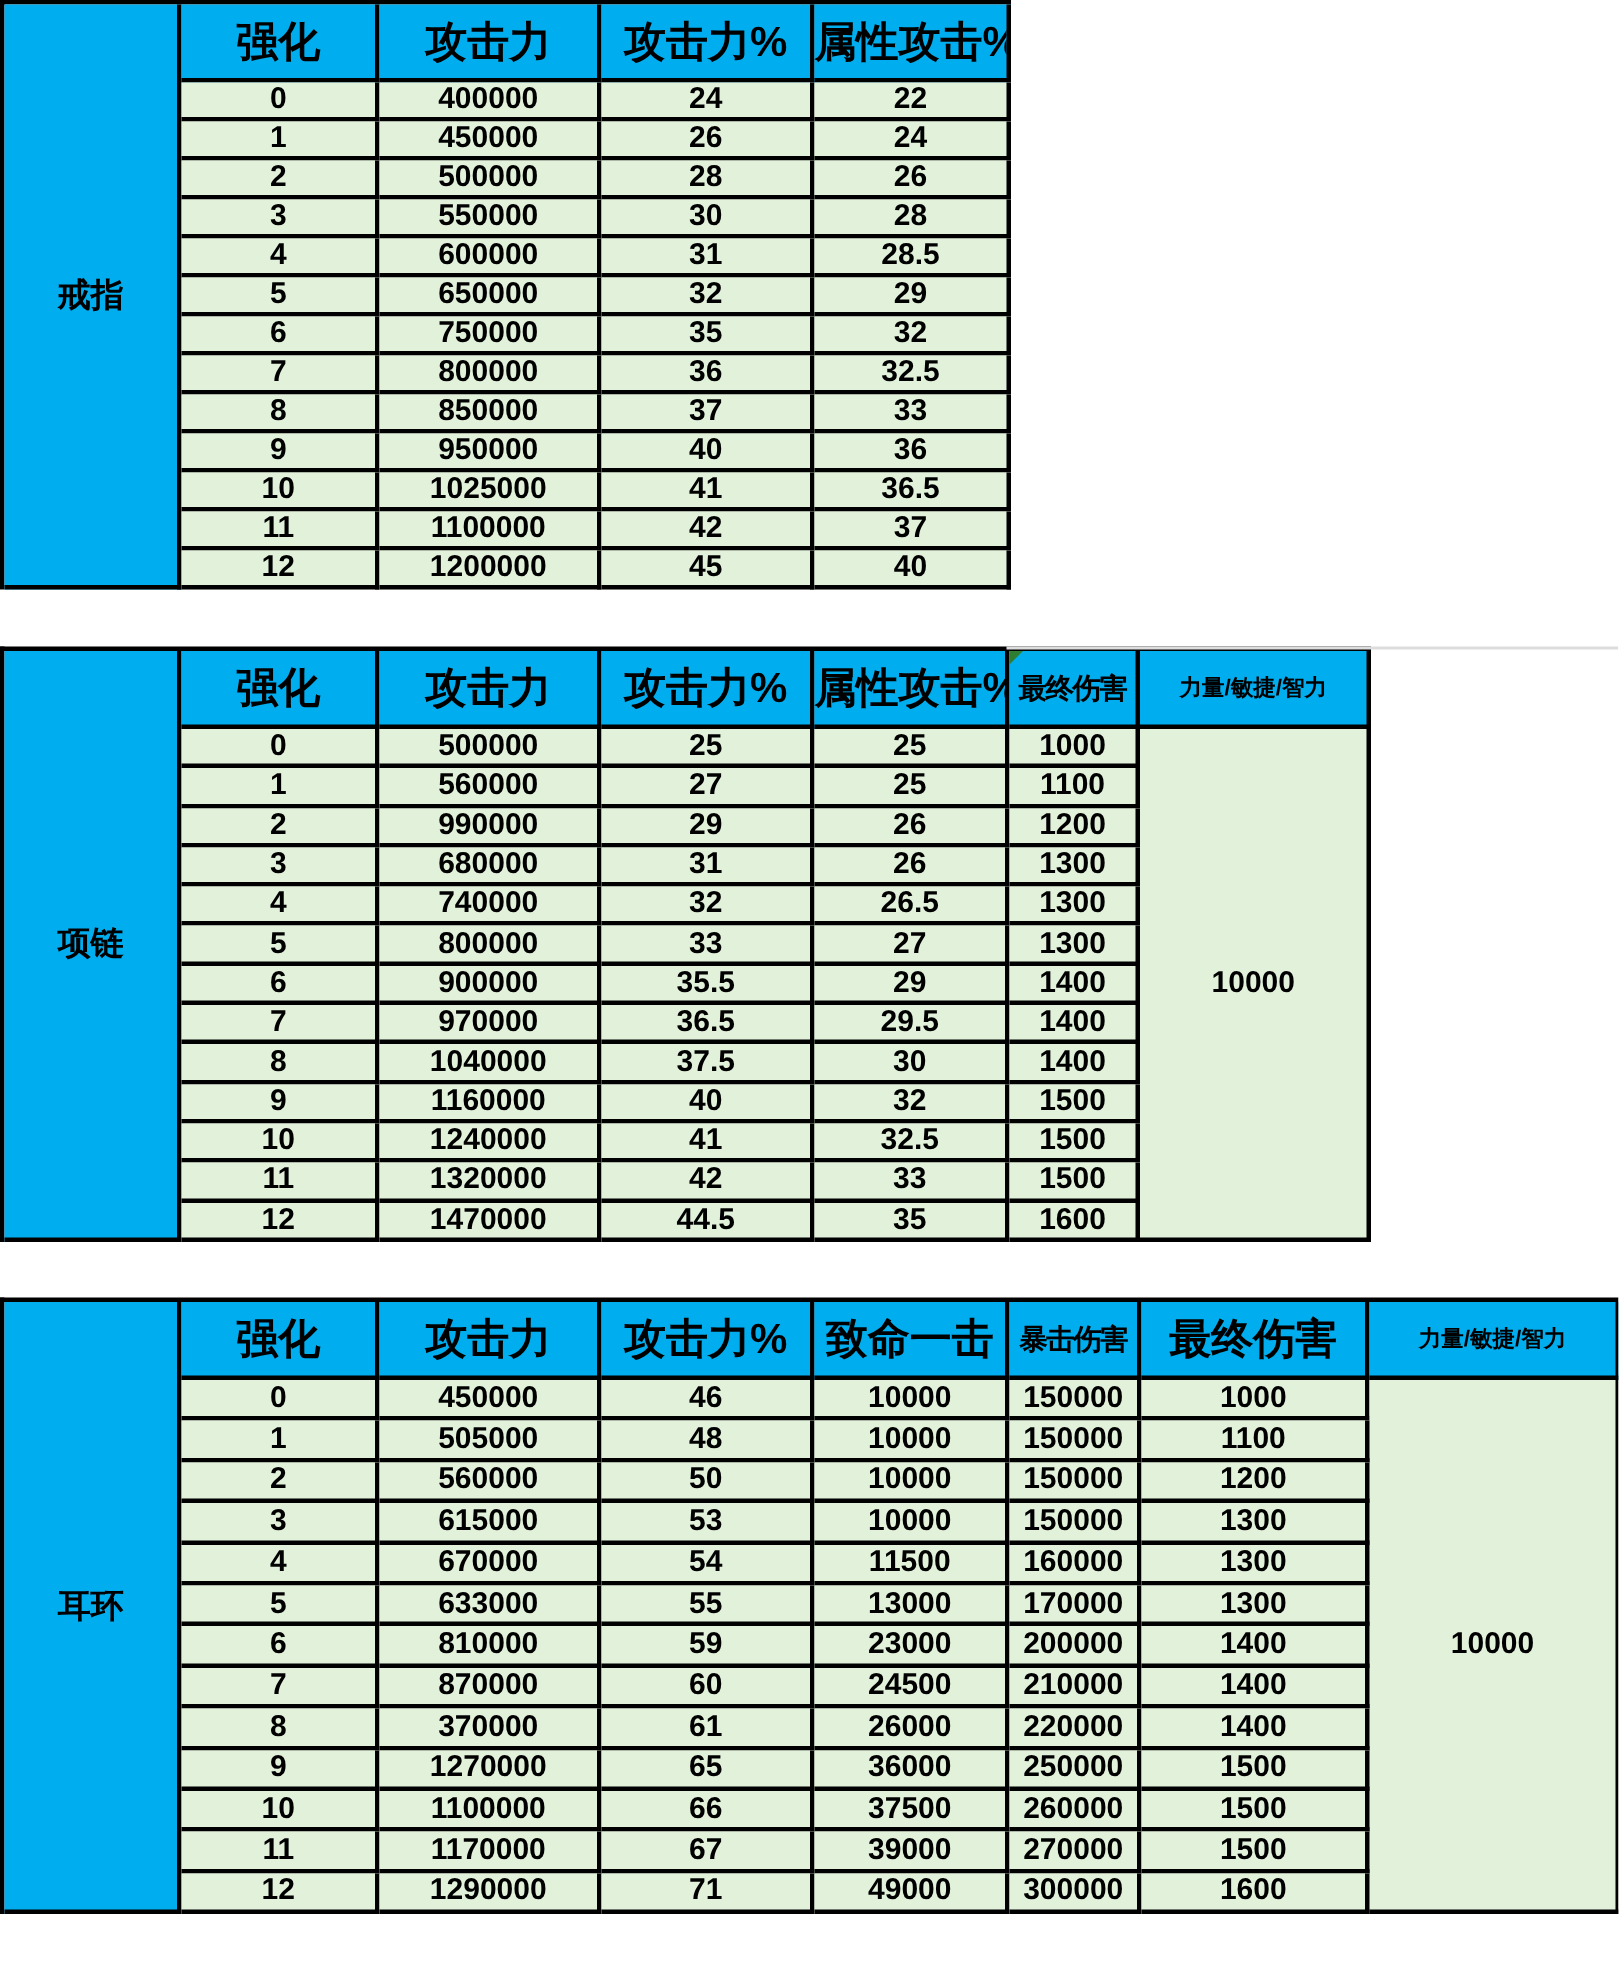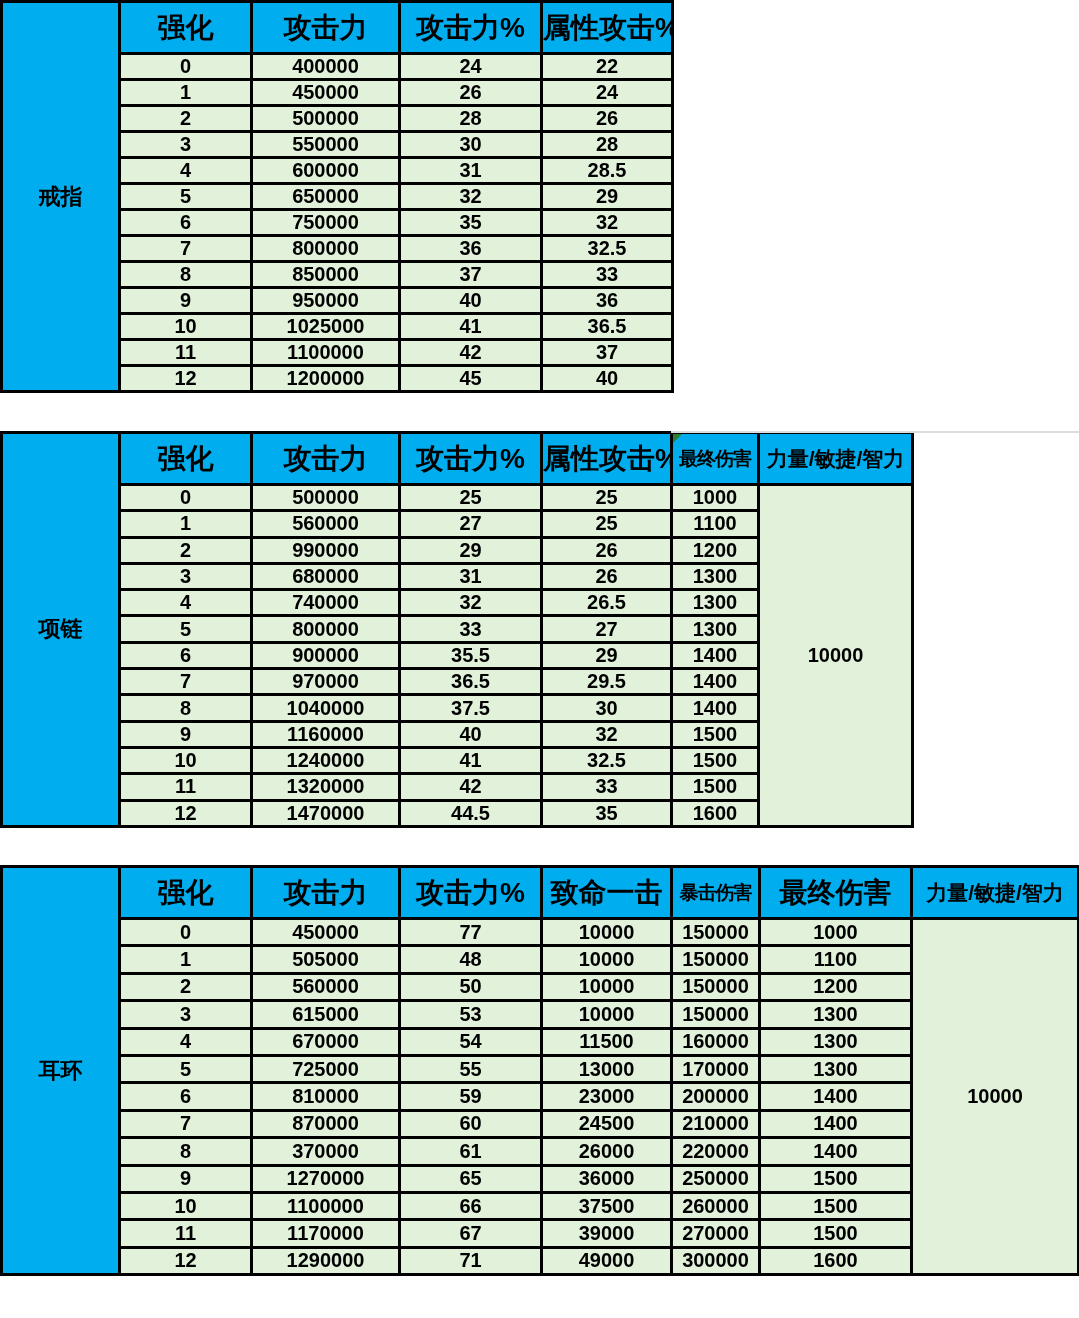--- a/index.html
+++ b/index.html
@@ -26,21 +26,21 @@
     border-bottom:3px solid var(--border-black);
     text-align:center;
     vertical-align:middle;
     padding:0;
     overflow:hidden;
     white-space:nowrap;
   }
   tr.hdr-row{height:52px;}
   th.hdr{background:var(--header-blue);font-size:28px;}
   th.hdr.narrow{font-size:19px;letter-spacing:-1px;}
-  th.hdr.wide{font-size:21px;text-align:center;}
+  th.hdr.wide{font-size:15px;text-align:center;}
   td.label-cell{background:var(--header-blue);font-size:22px;}
   td.d{background:var(--cell-green);font-size:20px;}
   td.merged{font-size:20px;}
   .t1 tr.data{height:26px;}
   .t2 tr.data{height:26.3px;}
   .t3 tr.data{height:27.4px;}
   .t1{left:0;top:0;width:671px;}
   .t2{left:0;top:431px;width:911px;}
   .t3{left:0;top:865px;width:1077px;}
 
@@ -289,21 +289,21 @@
         <th class="hdr">攻击力</th>
         <th class="hdr">攻击力%</th>
         <th class="hdr">致命一击</th>
         <th class="hdr narrow">暴击伤害</th>
         <th class="hdr">最终伤害</th>
         <th class="hdr wide">力量/敏捷/智力</th>
       </tr>
     <tr class="data">
           <td class="d">0</td>
           <td class="d">450000</td>
-          <td class="d">77</td>
+          <td class="d">46</td>
           <td class="d">10000</td>
           <td class="d">150000</td>
           <td class="d">1000</td>
           <td class="d merged" rowspan="13">10000</td>
         </tr>
         <tr class="data">
           <td class="d">1</td>
           <td class="d">505000</td>
           <td class="d">48</td>
           <td class="d">10000</td>
@@ -329,21 +329,21 @@
         <tr class="data">
           <td class="d">4</td>
           <td class="d">670000</td>
           <td class="d">54</td>
           <td class="d">11500</td>
           <td class="d">160000</td>
           <td class="d">1300</td>
         </tr>
         <tr class="data">
           <td class="d">5</td>
-          <td class="d">725000</td>
+          <td class="d">633000</td>
           <td class="d">55</td>
           <td class="d">13000</td>
           <td class="d">170000</td>
           <td class="d">1300</td>
         </tr>
         <tr class="data">
           <td class="d">6</td>
           <td class="d">810000</td>
           <td class="d">59</td>
           <td class="d">23000</td>

